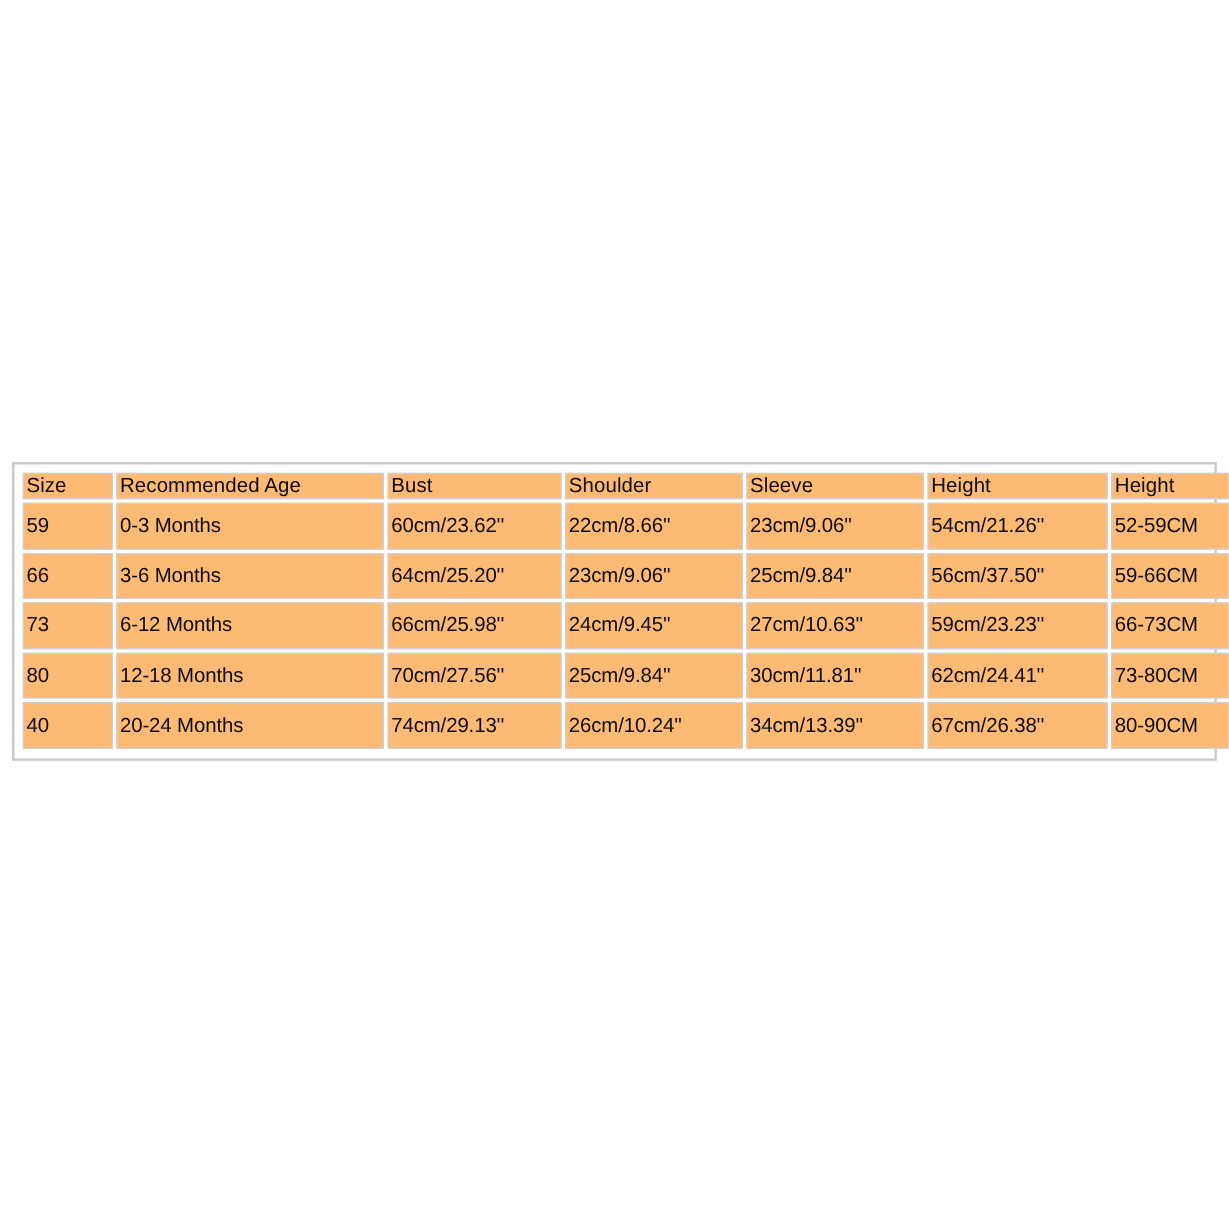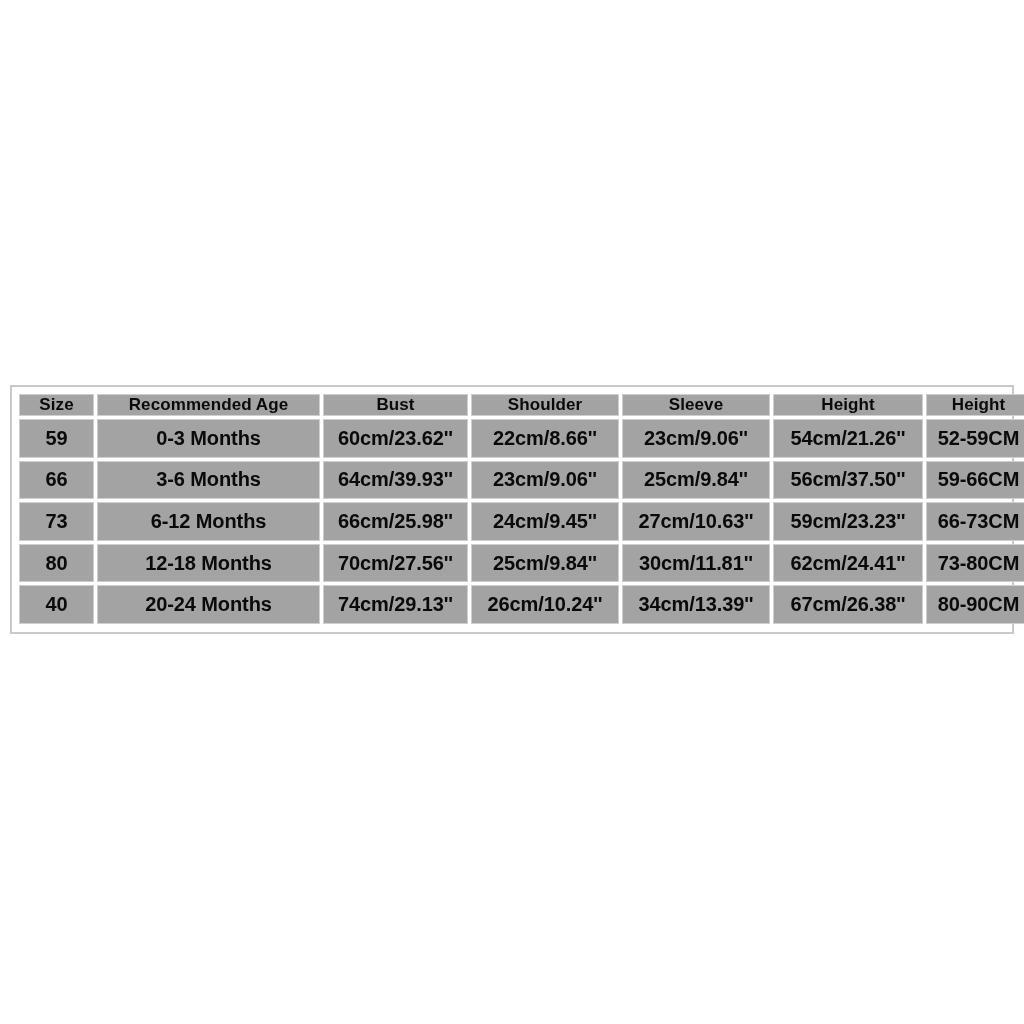--- a/index.html
+++ b/index.html
@@ -35,36 +35,36 @@
   table.size-chart {
     width: 100%;
     height: 100%;
     border-collapse: separate;
     border-spacing: 3px;
     table-layout: fixed;
   }
   table.size-chart td,
   table.size-chart th {
     border: 1px solid #cfcfcf;
-    background: #a3a3a3;
-    text-align: center;
+    background: #fdba74;
+    text-align: left;
     vertical-align: middle;
     color: #0a0a0a;
-    font-weight: bold;
+    font-weight: normal;
     font-family: "Liberation Sans", "DejaVu Sans", sans-serif;
     padding: 0 2px;
     white-space: nowrap;
     overflow: hidden;
   }
   table.size-chart th {
     font-size: 17px;
     letter-spacing: 0.1px;
   }
   table.size-chart td {
-    font-size: 20px;
+    font-size: 17px;
     letter-spacing: -0.1px;
   }
   td.col-size, th.col-size { font-size: 16px; }
   th.col-size { font-size: 17px; }
   
   col.c-size      { width: 75px; }
   col.c-age       { width: 223px; }
   col.c-bust      { width: 145px; }
   col.c-shoulder  { width: 148px; }
   col.c-sleeve    { width: 148px; }
@@ -106,21 +106,21 @@
           <td>60cm/23.62''</td>
           <td>22cm/8.66''</td>
           <td>23cm/9.06''</td>
           <td>54cm/21.26''</td>
           <td>52-59CM</td>
         </tr>
 
         <tr>
           <td class="col-size">66</td>
           <td>3-6 Months</td>
-          <td>64cm/39.93''</td>
+          <td>64cm/25.20''</td>
           <td>23cm/9.06''</td>
           <td>25cm/9.84''</td>
           <td>56cm/37.50''</td>
           <td>59-66CM</td>
         </tr>
 
         <tr>
           <td class="col-size">73</td>
           <td>6-12 Months</td>
           <td>66cm/25.98''</td>

